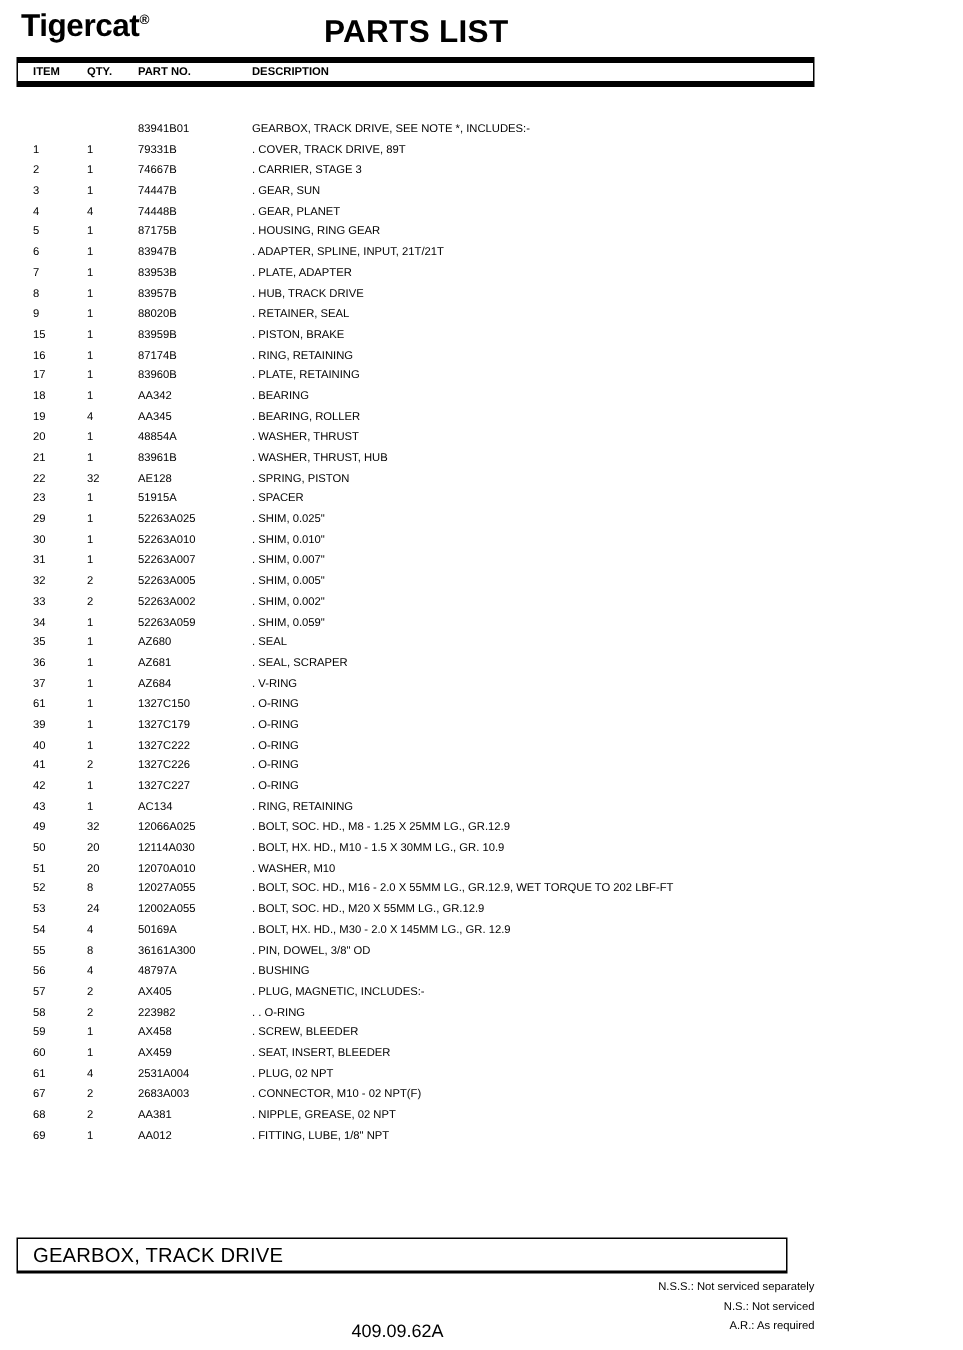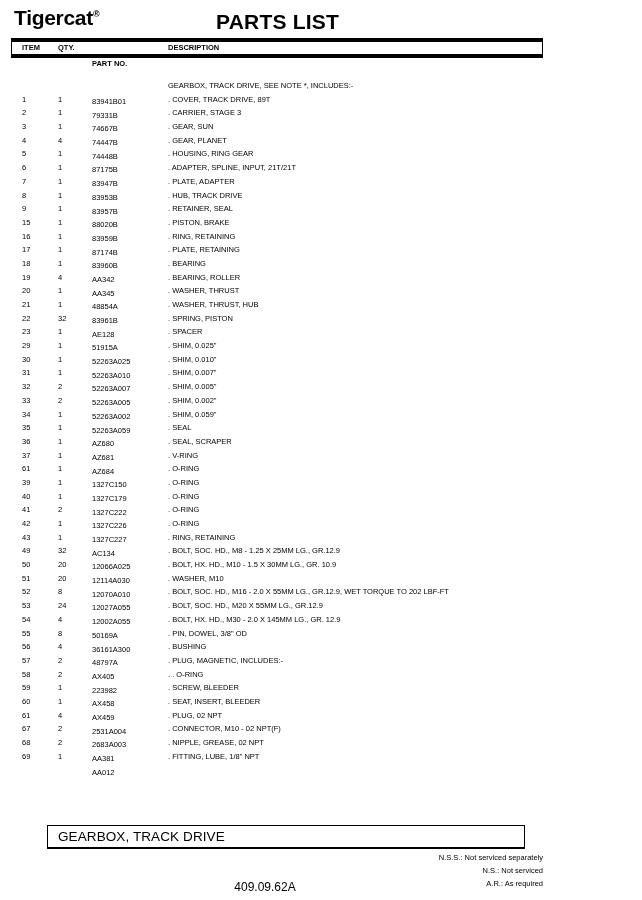--- a/index.html
+++ b/index.html
@@ -47,21 +47,21 @@
     position: absolute;
     top: 0;
     height: 12px;
     line-height: 12px;
     font-size: 7.5px;
     font-weight: bold;
     white-space: nowrap;
   }
   .col-item { left: 10px; }
   .col-qty  { left: 46px; }
-  .col-part { left: 80px; margin-top: 16px; }
+  .col-part { left: 80px; }
   .col-desc { left: 156px; }
   .col-note { left: 541px; }
   .table-body {
     position: absolute;
     left: 12px;
     right: 10px;
     top: 79px;
   }
   .row {
     position: relative;
@@ -78,21 +78,20 @@
   }
   .footer-box {
     position: absolute;
     left: 11px;
     right: 27px;
     top: 825px;
     height: 24px;
     border: 1px solid #000;
     border-bottom-width: 2px;
     box-sizing: border-box;
-    margin-left: 36px;
   }
   .footer-box span {
     display: block;
     padding-left: 10px;
     font-size: 13.5px;
     line-height: 22px;
     letter-spacing: 0.1px;
   }
   .legend {
     position: absolute;

